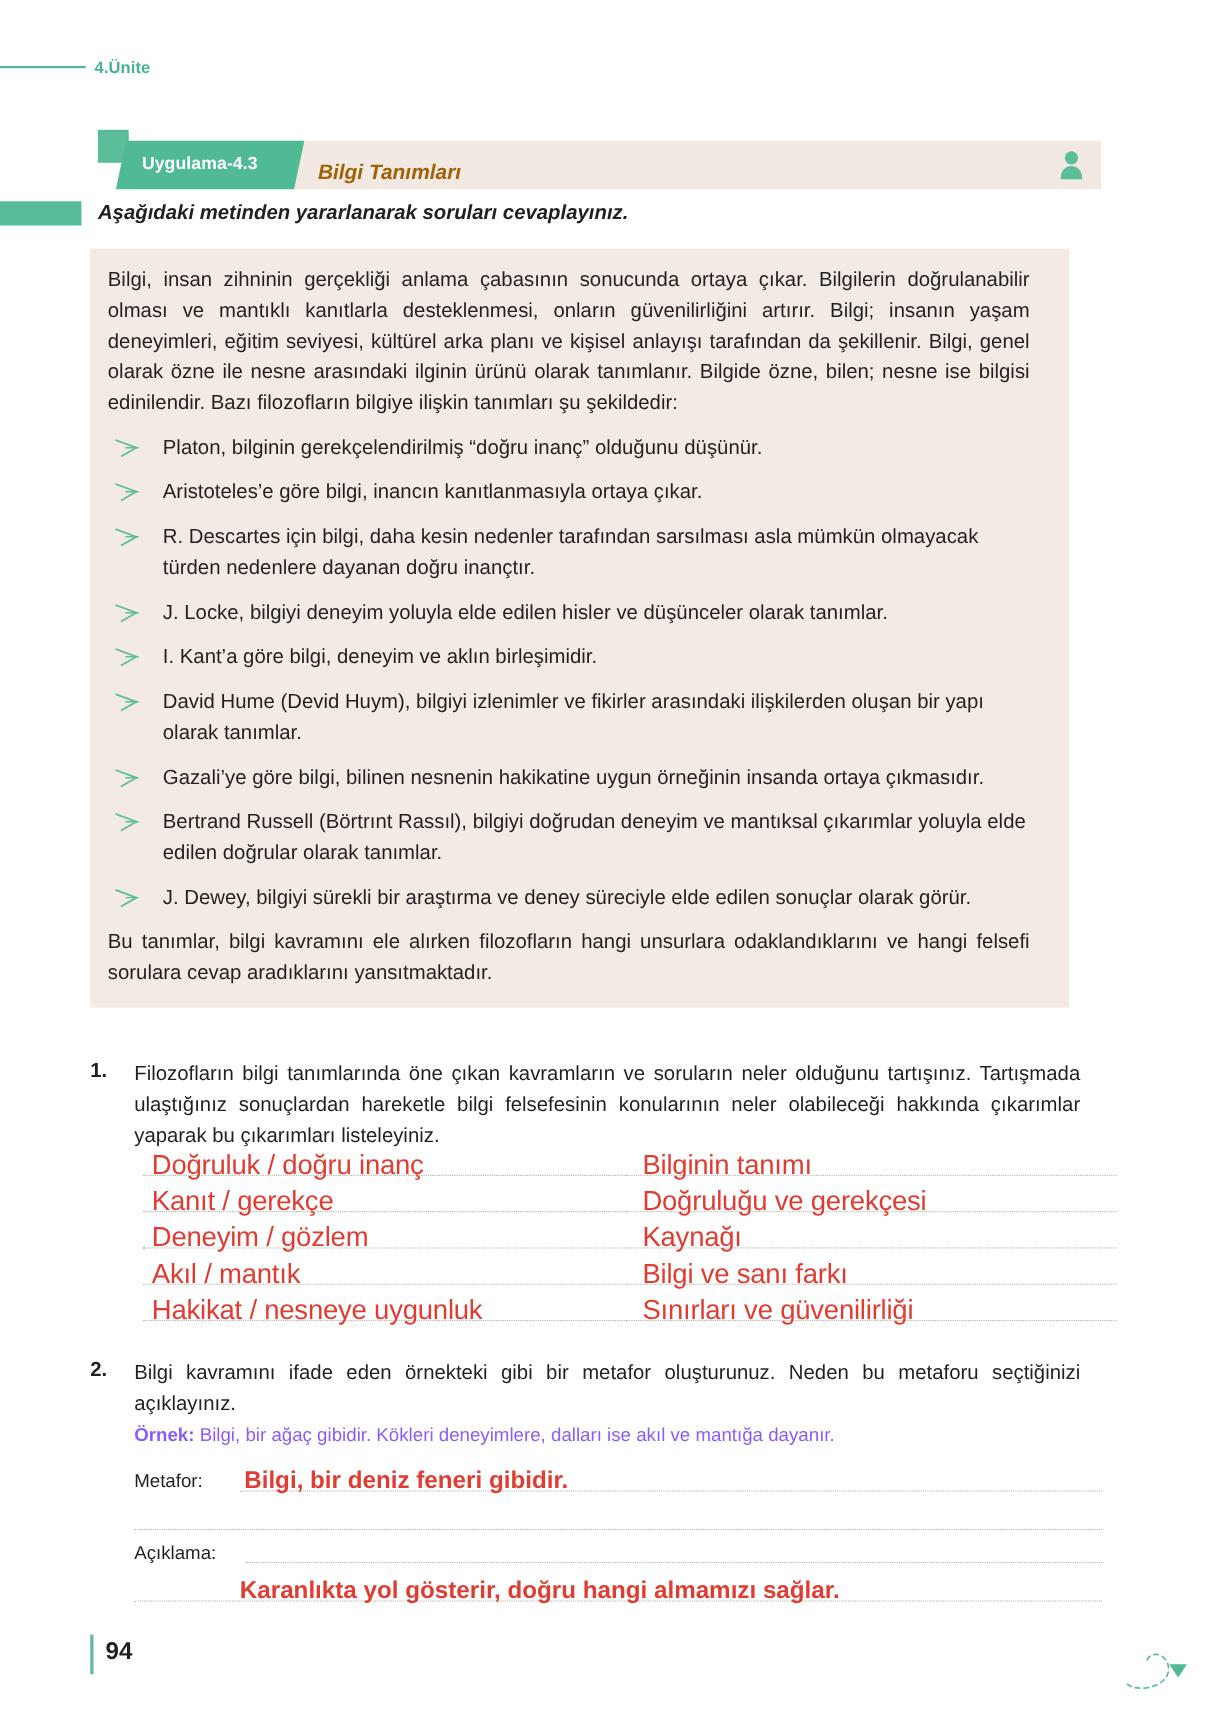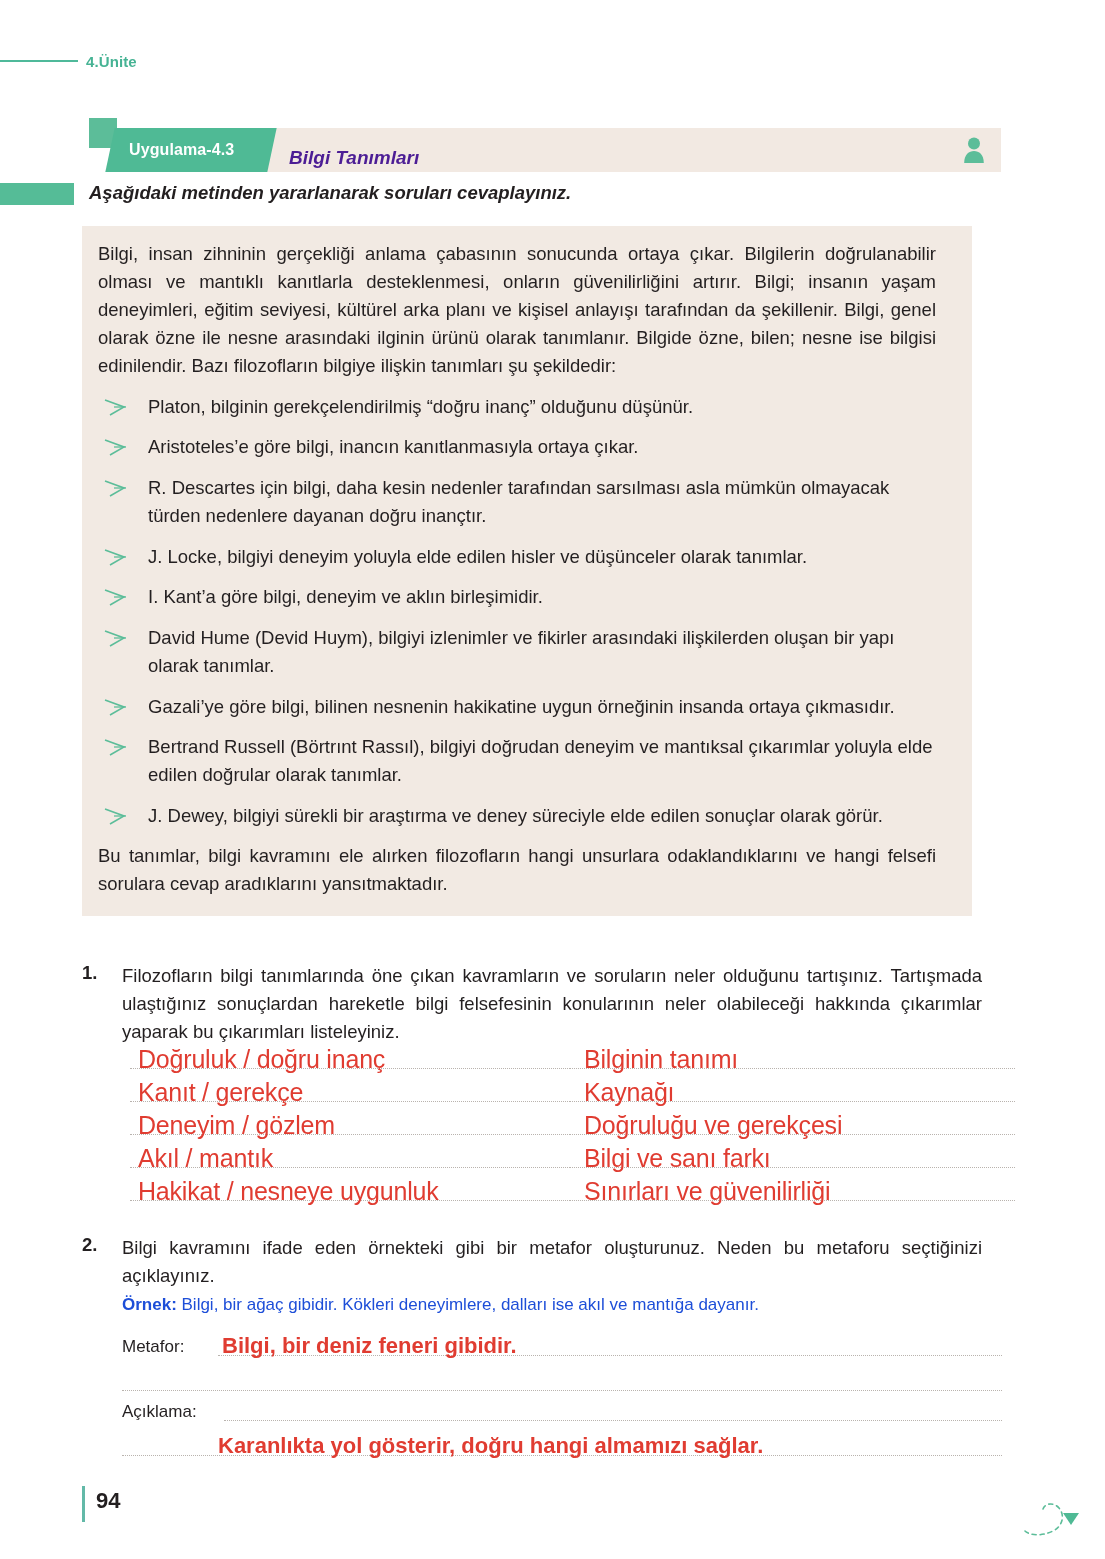--- a/index.html
+++ b/index.html
@@ -90,21 +90,21 @@
   .badge-title {
     position: absolute;
     left: 200px;
     top: 8px;
     height: 60px;
     display: flex;
     align-items: center;
     font-size: 19px;
     font-style: italic;
     font-weight: 700;
-    color: #4c1d95;
+    color: #a16207;
     white-space: nowrap;
   }
   .person-icon {
     position: absolute;
     right: 16px;
     top: 16px;
     width: 22px;
     height: 28px;
   }
 
@@ -234,21 +234,21 @@
     letter-spacing: -.2px;
   }
   .ans-col.right .ans-val { left: 14px; }
 
   
   .sub-block {
     position: absolute;
     left: 122px;
     width: 880px;
     font-size: 17px;
-    color: #1d4ed8;
+    color: #8b5cf6;
   }
   #ornek { top: 1295px; }
   .ornek-label { font-weight: 700; }
 
   .field-row {
     position: absolute;
     left: 122px;
     width: 880px;
     height: 34px;
   }
@@ -458,25 +458,25 @@
     </div>
   </div>
 
   <div class="ans-col right">
     <div class="ans-line">
       <div class="ans-rule"></div>
       <div class="ans-val">Bilginin tanımı</div>
     </div>
     <div class="ans-line">
       <div class="ans-rule"></div>
+      <div class="ans-val">Doğruluğu ve gerekçesi</div>
+    </div>
+    <div class="ans-line">
+      <div class="ans-rule"></div>
       <div class="ans-val">Kaynağı</div>
-    </div>
-    <div class="ans-line">
-      <div class="ans-rule"></div>
-      <div class="ans-val">Doğruluğu ve gerekçesi</div>
     </div>
     <div class="ans-line">
       <div class="ans-rule"></div>
       <div class="ans-val">Bilgi ve sanı farkı</div>
     </div>
     <div class="ans-line">
       <div class="ans-rule"></div>
       <div class="ans-val">Sınırları ve güvenilirliği</div>
     </div>
   </div>

